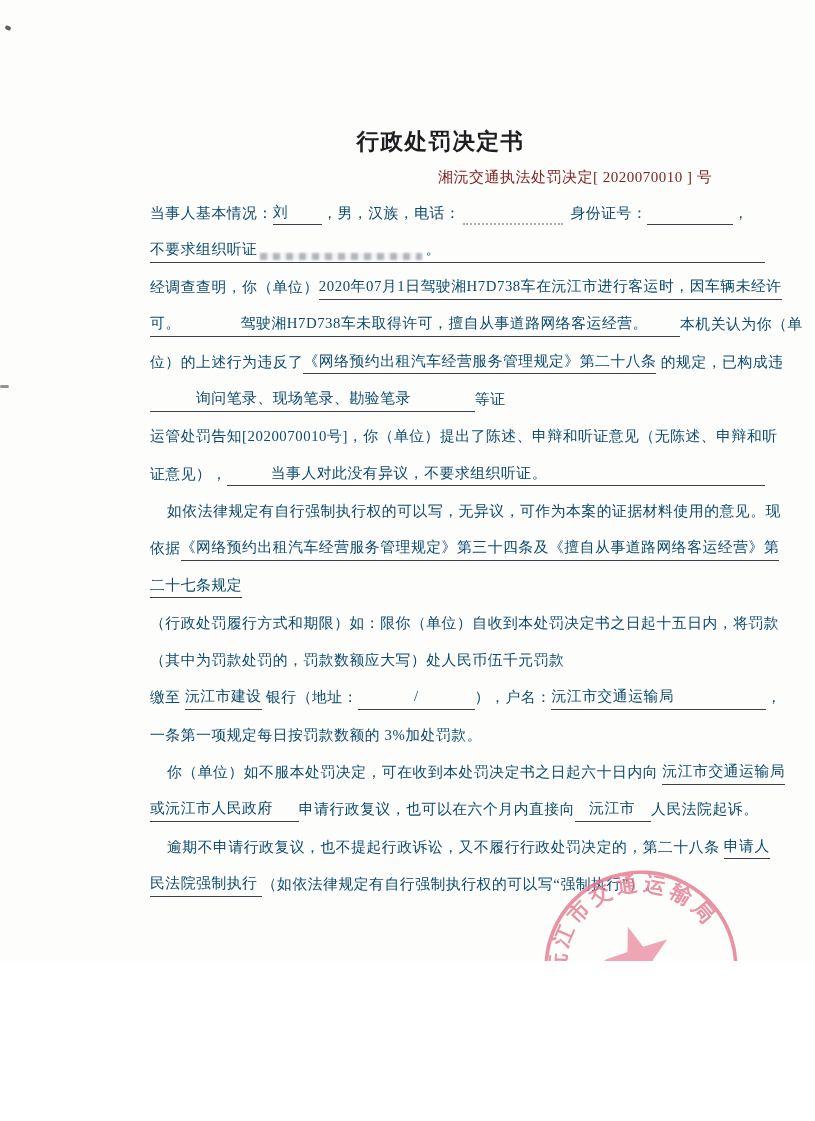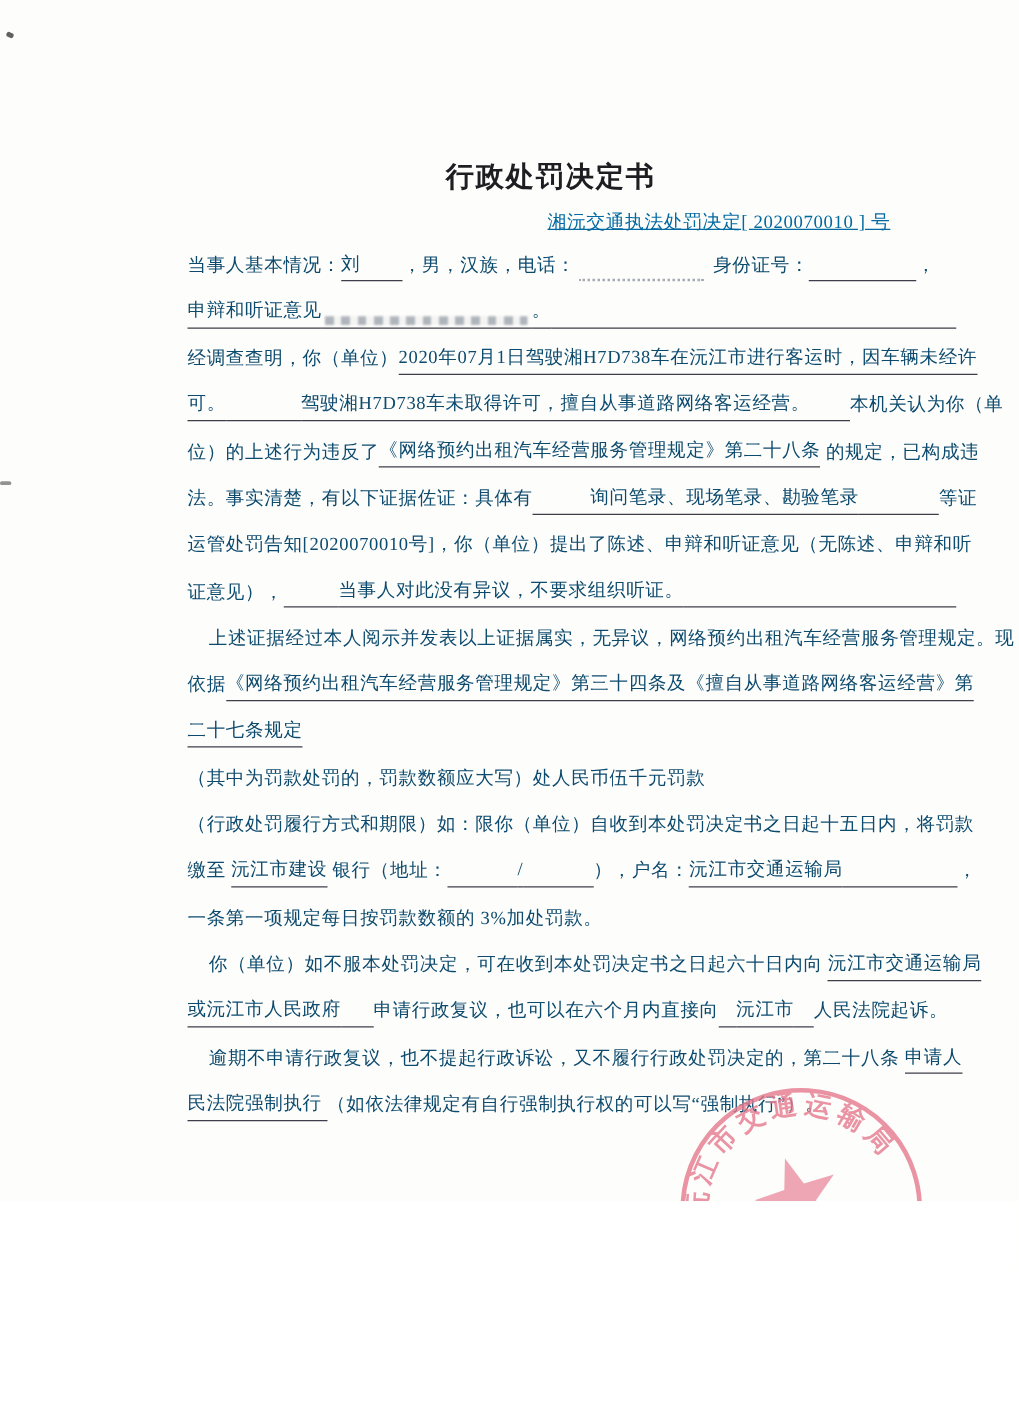--- a/index.html
+++ b/index.html
@@ -9,21 +9,21 @@
     font-family:"Liberation Serif","DejaVu Serif",serif;
     color:#26262b;
   }
   .title{
     position:absolute;top:126px;left:0;width:100%;box-sizing:border-box;
     padding-left:66px;text-align:center;
     font-size:22.5px;font-weight:bold;letter-spacing:1.5px;color:#1d1d22;
   }
   .doc-number{
     position:absolute;top:168px;left:438px;
-    font-size:15px;letter-spacing:0.5px;color:#0369a1;text-decoration:underline;
+    font-size:15px;letter-spacing:0.5px;color:#7f1d1d;
   }
   .doc-body{position:absolute;left:150px;top:188px;width:615px;}
   .line{
     display:flex;align-items:flex-end;height:37.3px;
     font-size:14.8px;letter-spacing:0.55px;line-height:1.2;
     white-space:pre;color:#0c4a6e;
   }
   .line.indent{padding-left:17px;}
   .seg{flex:0 0 auto;padding-bottom:3px;}
   .u{border-bottom:1.4px solid #3e3e4a;}
@@ -63,32 +63,32 @@
 
   <div class="speck speck1"></div>
   <div class="speck speck2"></div>
 
   <div class="title">行政处罚决定书</div>
 
   <div class="doc-number">湘沅交通执法处罚决定[ 2020070010 ] 号</div>
 
   <div class="doc-body">
       <div class="line"><span class="seg">当事人基本情况：</span><span class="seg u">刘</span><span class="seg u blank" style="width: 34px;"></span><span class="seg">，男，汉族，电话：</span><span class="seg dots" style="width: 100px;"></span><span class="seg"> 身份证号：</span><span class="seg u blank" style="width: 86px;"></span><span class="seg">，</span></div>
-      <div class="line"><span class="seg u">申辩和听证意见</span><span class="seg u smudge" style="width: 168px;"></span><span class="seg u">。</span><span class="seg u blank fill"></span></div>
+      <div class="line"><span class="seg u">不要求组织听证</span><span class="seg u smudge" style="width: 168px;"></span><span class="seg u">。</span><span class="seg u blank fill"></span></div>
       <div class="line"><span class="seg">经调查查明，你（单位）</span><span class="seg u">2020年07月1日驾驶湘H7D738车在沅江市进行客运时，因车辆未经许</span></div>
       <div class="line"><span class="seg u">可。</span><span class="seg u blank" style="width: 60px;"></span><span class="seg u">驾驶湘H7D738车未取得许可，擅自从事道路网络客运经营。</span><span class="seg u blank" style="width: 32px;"></span><span class="seg">本机关认为你（单</span></div>
       <div class="line"><span class="seg">位）的上述行为违反了</span><span class="seg u">《网络预约出租汽车经营服务管理规定》第二十八条</span><span class="seg"> 的规定，已构成违</span></div>
-      <div class="line"><span class="seg">法。事实清楚，有以下证据佐证：具体有</span><span class="seg u blank" style="width: 46px;"></span><span class="seg u">询问笔录、现场笔录、勘验笔录</span><span class="seg u blank" style="width: 64px;"></span><span class="seg">等证</span></div>
+      <div class="line"><span class="seg u blank" style="width: 46px;"></span><span class="seg u">询问笔录、现场笔录、勘验笔录</span><span class="seg u blank" style="width: 64px;"></span><span class="seg">等证</span></div>
       <div class="line"><span class="seg">运管处罚告知[2020070010号]，你（单位）提出了陈述、申辩和听证意见（无陈述、申辩和听</span></div>
       <div class="line"><span class="seg">证意见），</span><span class="seg u blank" style="width: 44px;"></span><span class="seg u">当事人对此没有异议，不要求组织听证。</span><span class="seg u blank fill"></span></div>
-      <div class="line indent"><span class="seg">上述证据经过本人阅示并发表以上证据属实，无异议，网络预约出租汽车经营服务管理规定。现</span></div>
+      <div class="line indent"><span class="seg">如依法律规定有自行强制执行权的可以写，无异议，可作为本案的证据材料使用的意见。现</span></div>
       <div class="line"><span class="seg">依据</span><span class="seg u">《网络预约出租汽车经营服务管理规定》第三十四条及《擅自从事道路网络客运经营》第</span></div>
       <div class="line"><span class="seg u">二十七条规定</span></div>
+      <div class="line"><span class="seg">（行政处罚履行方式和期限）如：限你（单位）自收到本处罚决定书之日起十五日内，将罚款</span></div>
       <div class="line"><span class="seg">（其中为罚款处罚的，罚款数额应大写）处人民币伍千元罚款</span></div>
-      <div class="line"><span class="seg">（行政处罚履行方式和期限）如：限你（单位）自收到本处罚决定书之日起十五日内，将罚款</span></div>
       <div class="line"><span class="seg">缴至 </span><span class="seg u">沅江市建设</span><span class="seg"> 银行（地址：</span><span class="seg u blank" style="width: 56px;"></span><span class="seg u">/</span><span class="seg u blank" style="width: 56px;"></span><span class="seg">），户名：</span><span class="seg u">沅江市交通运输局</span><span class="seg u blank" style="width: 92px;"></span><span class="seg">，</span></div>
       <div class="line"><span class="seg">一条第一项规定每日按罚款数额的 3%加处罚款。</span></div>
       <div class="line indent"><span class="seg">你（单位）如不服本处罚决定，可在收到本处罚决定书之日起六十日内向 </span><span class="seg u">沅江市交通运输局</span></div>
       <div class="line"><span class="seg u">或沅江市人民政府</span><span class="seg u blank" style="width: 26px;"></span><span class="seg">申请行政复议，也可以在六个月内直接向</span><span class="seg u blank" style="width: 14px;"></span><span class="seg u">沅江市</span><span class="seg u blank" style="width: 16px;"></span><span class="seg">人民法院起诉。</span></div>
       <div class="line indent"><span class="seg">逾期不申请行政复议，也不提起行政诉讼，又不履行行政处罚决定的，第二十八条 </span><span class="seg u">申请人</span></div>
       <div class="line"><span class="seg u">民法院强制执行 </span><span class="seg">（如依法律规定有自行强制执行权的可以写“强制执行”）。</span></div>
     </div>
 
   <div class="sign-label">（行政执法机关名称及印章）</div>
 

